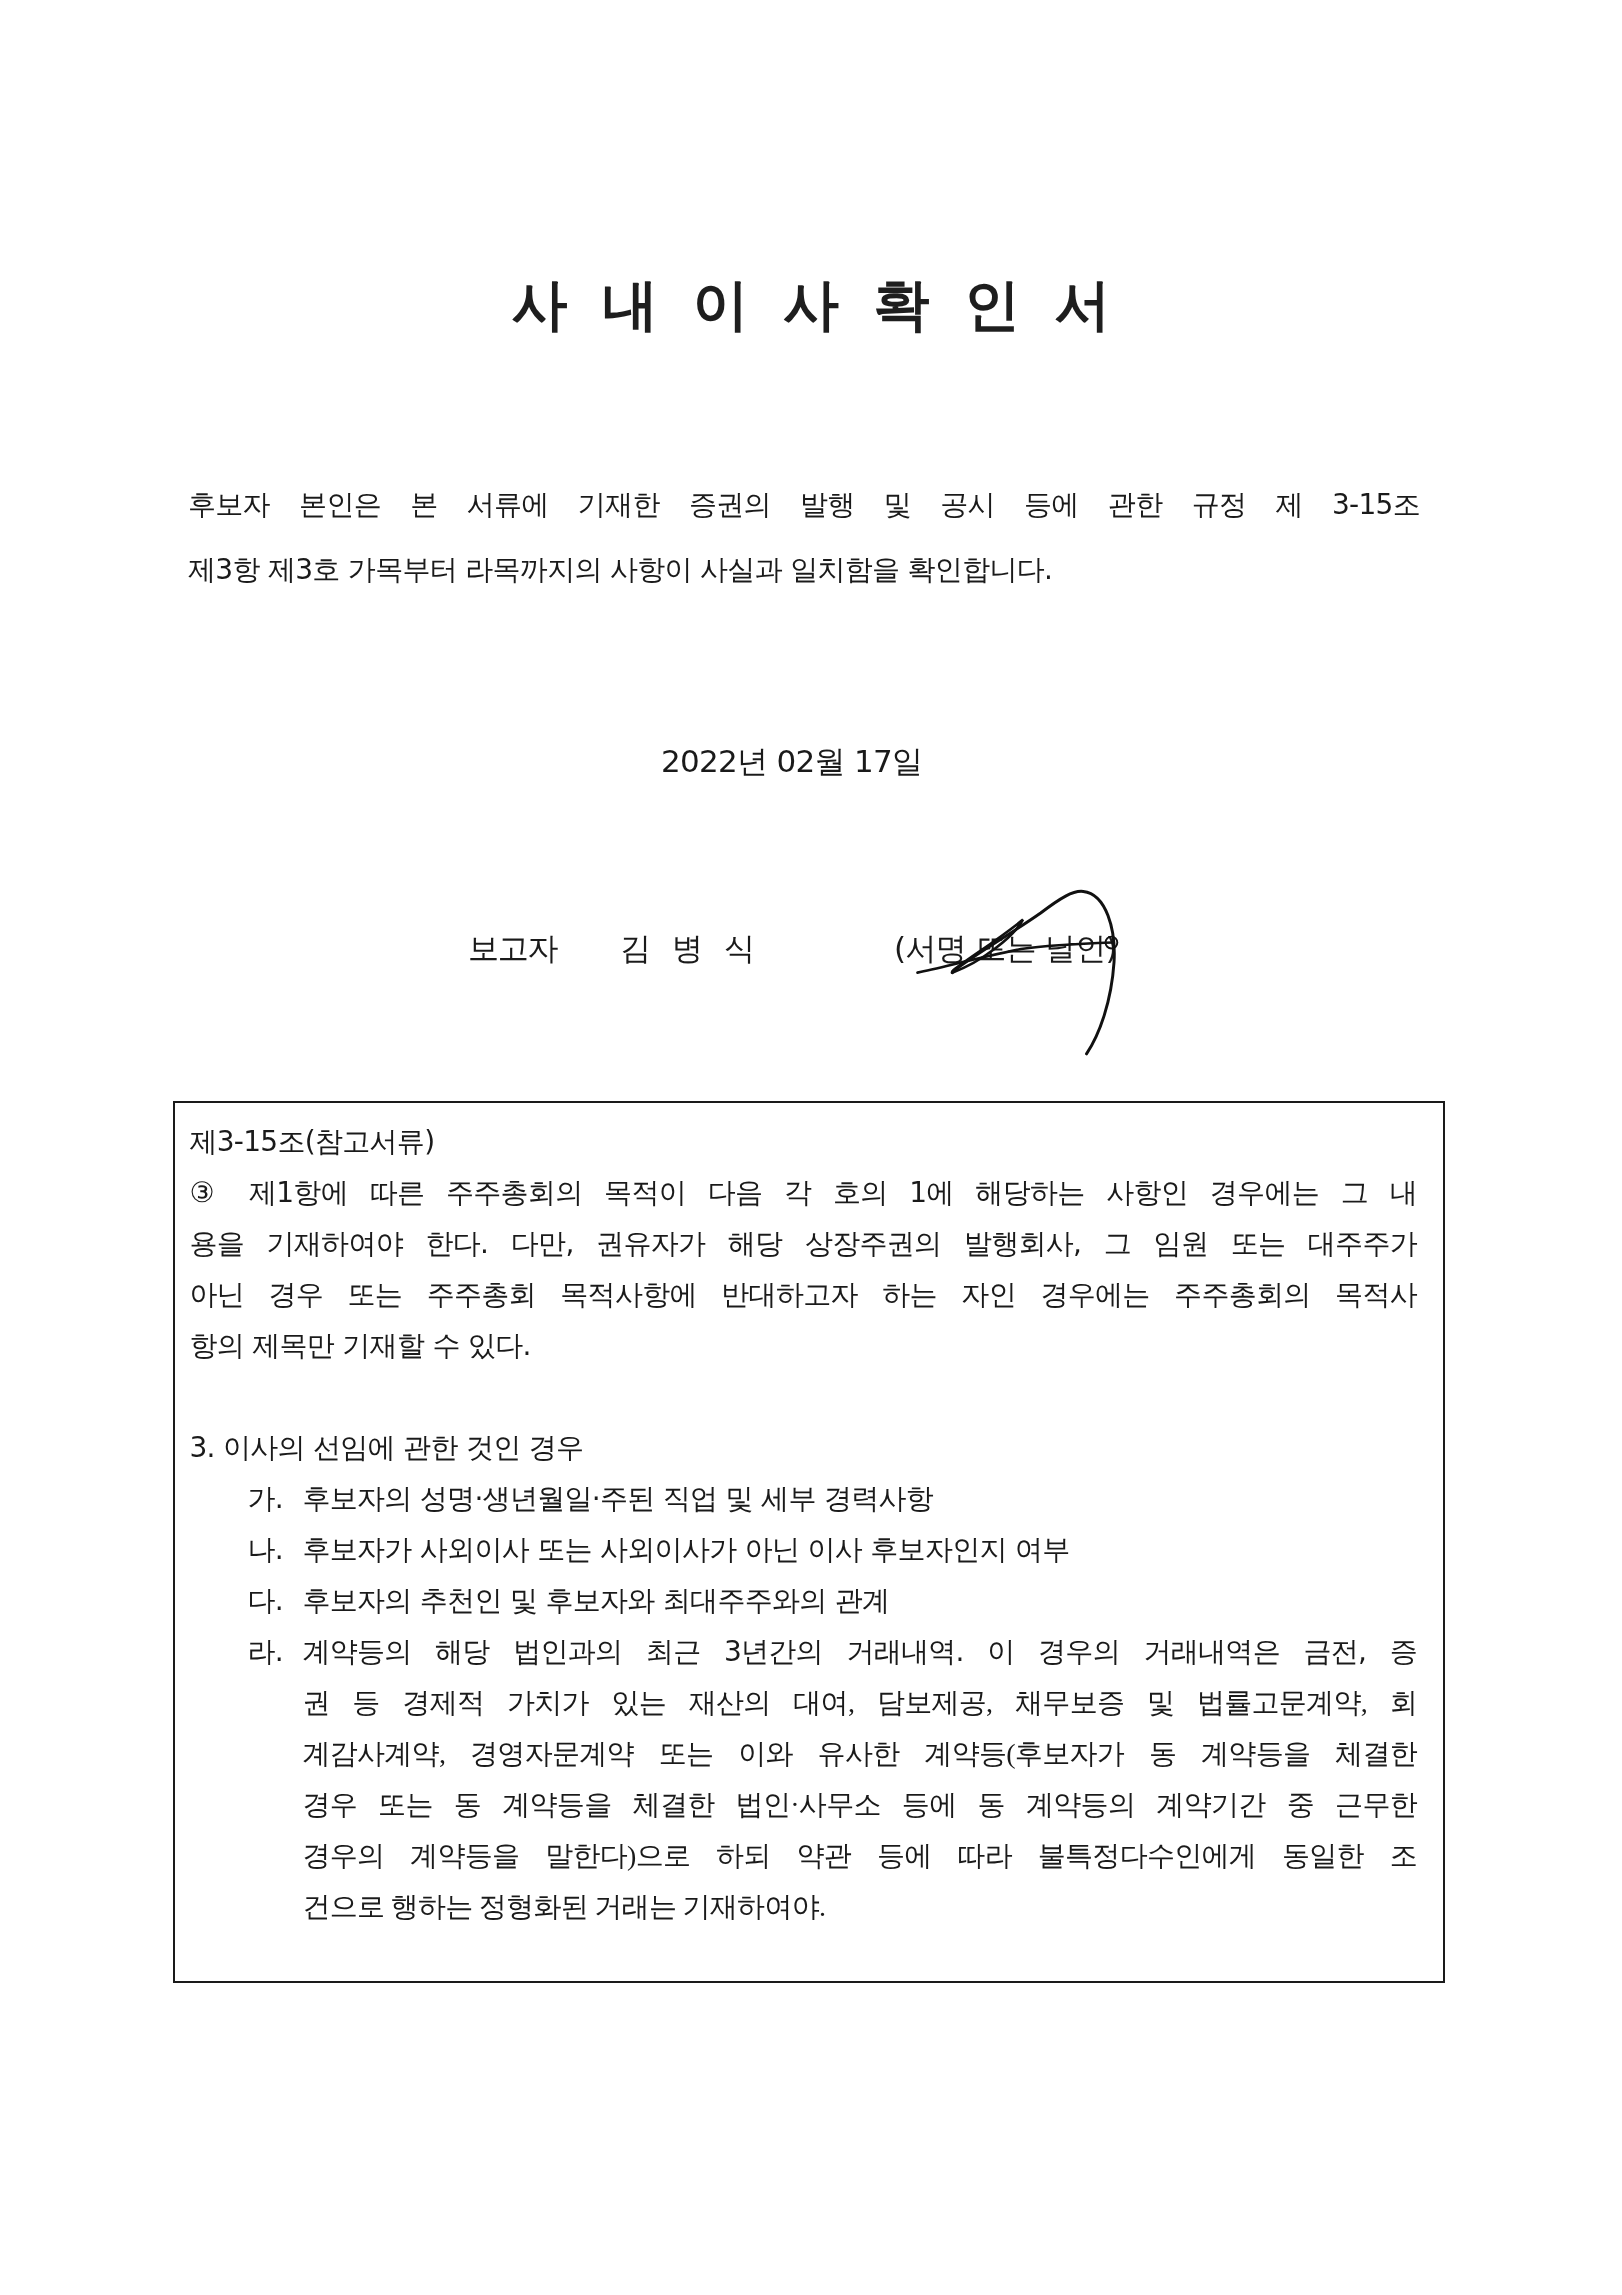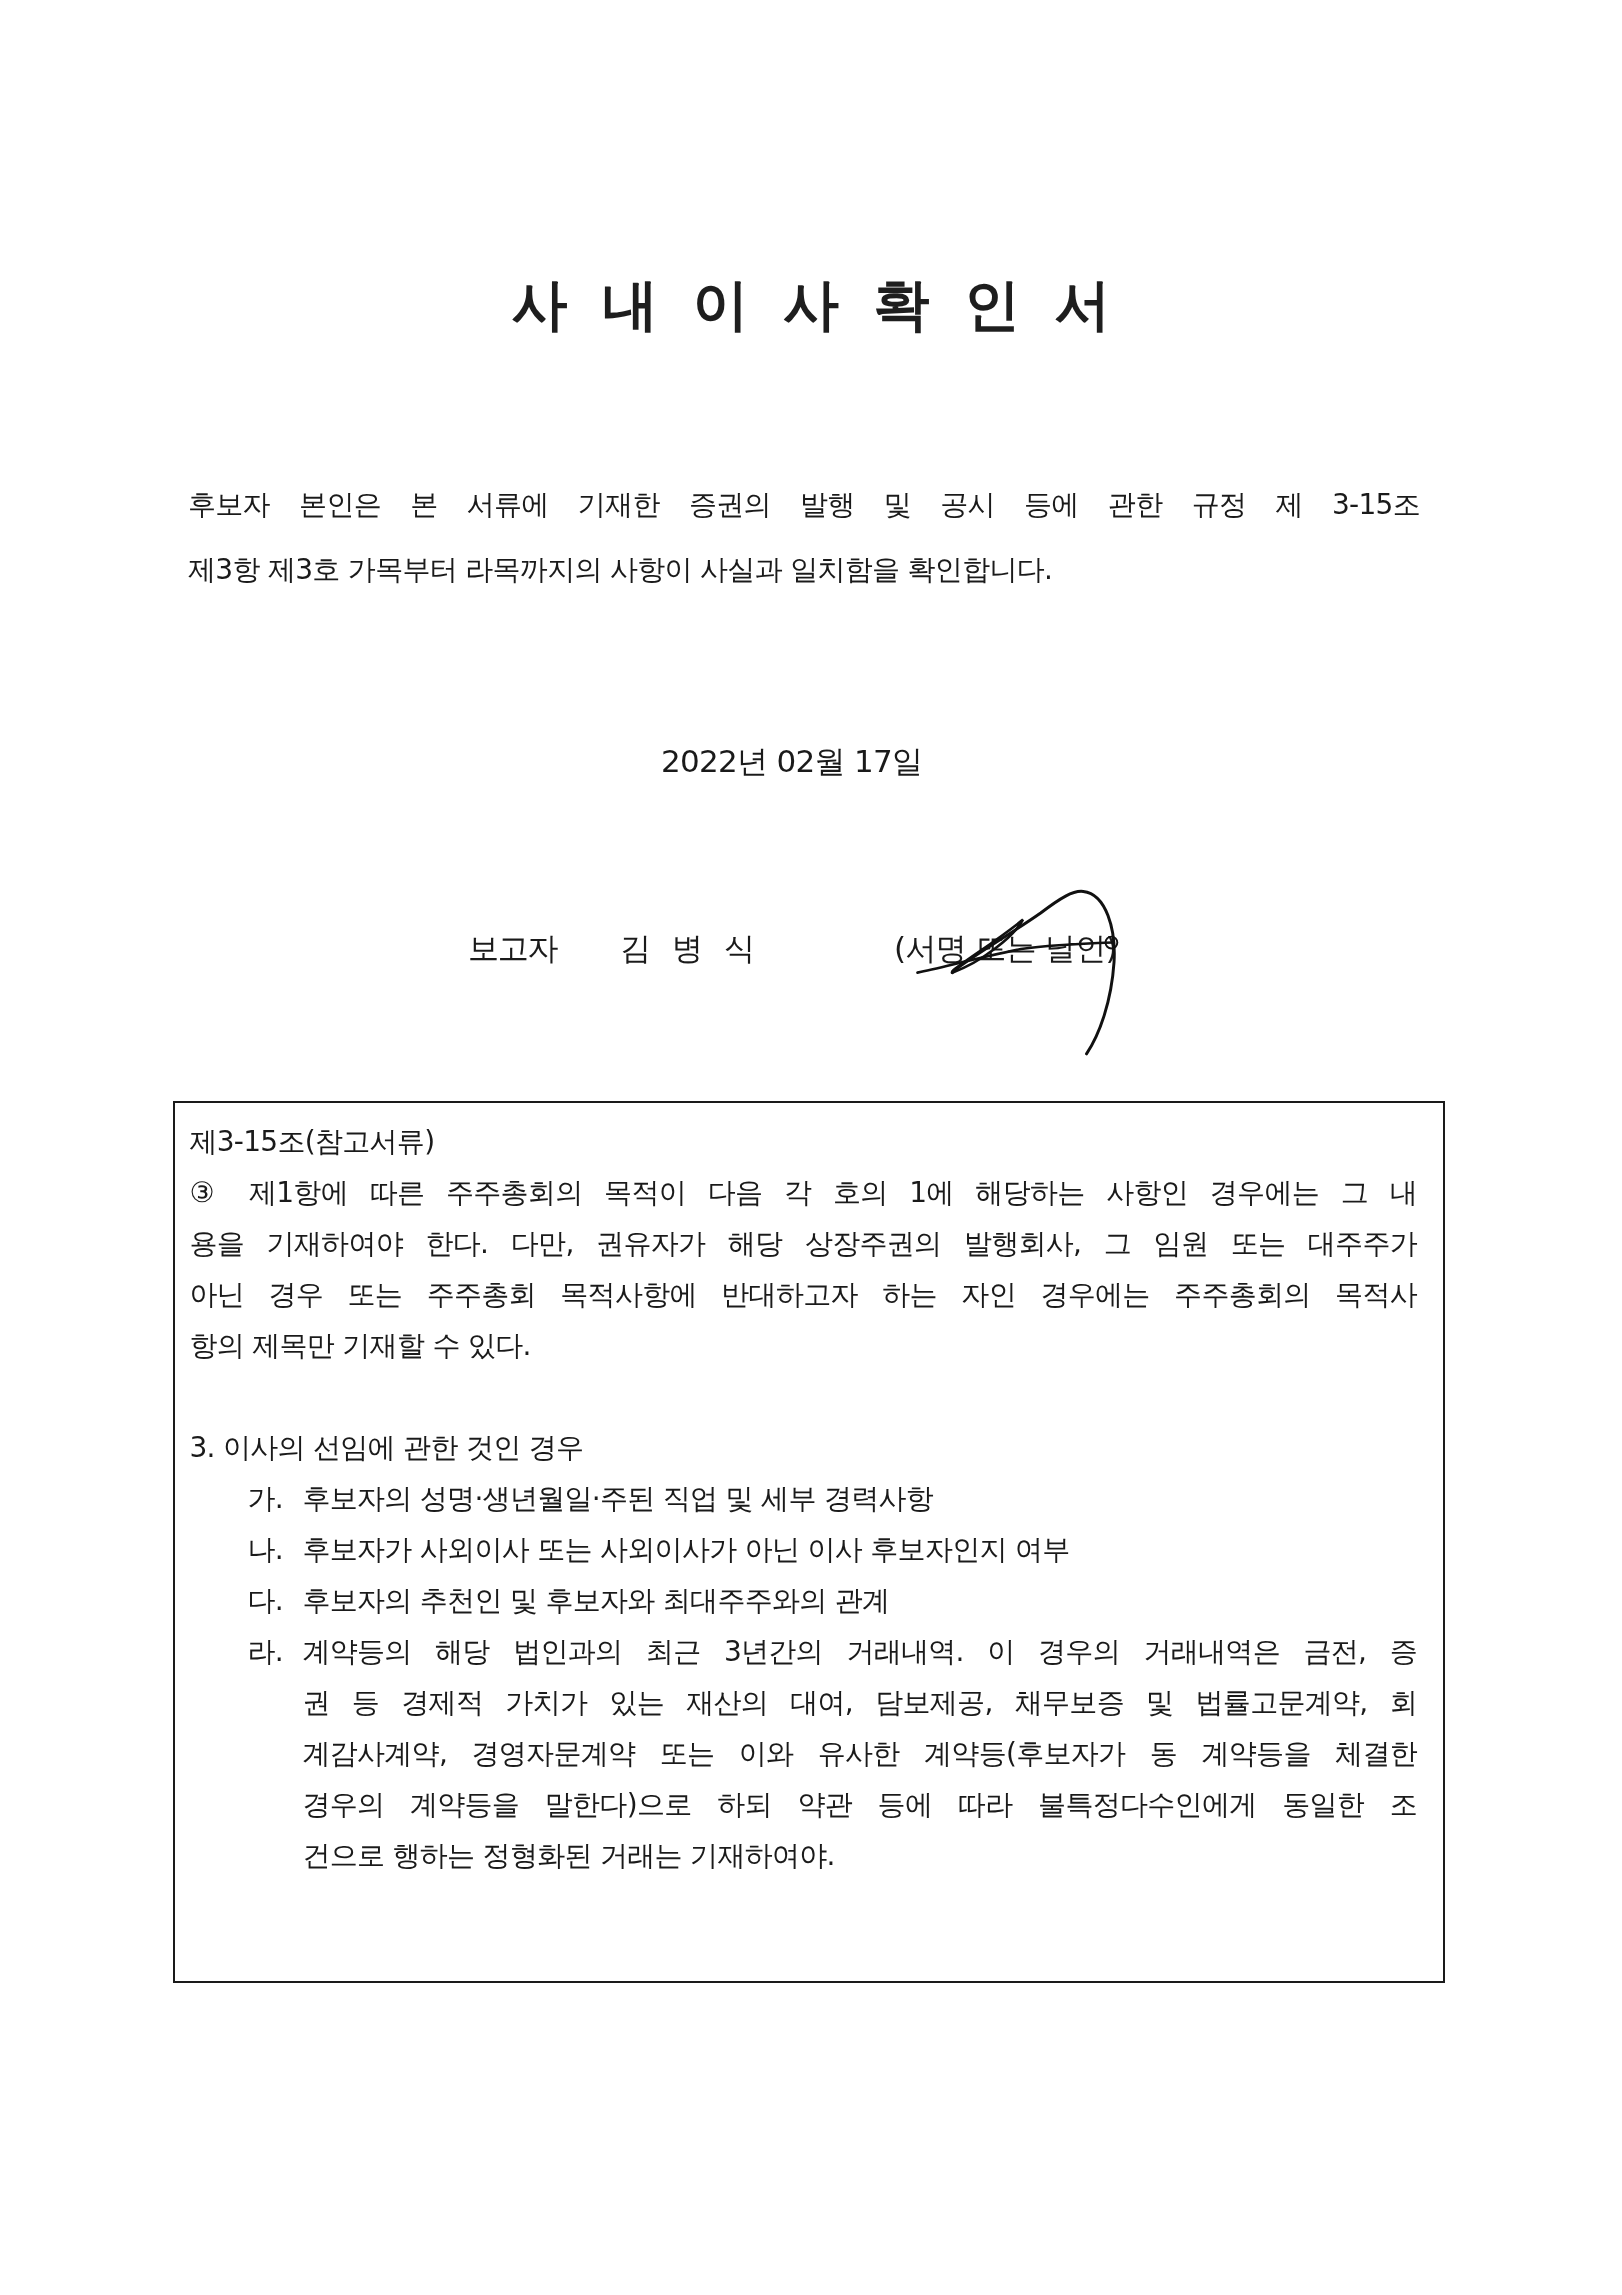--- a/index.html
+++ b/index.html
@@ -56,21 +56,21 @@
     .ref-inner {
       position: absolute; left: 14.4px; top: 13px; right: 26px;
       font-size: 28px; line-height: 51px; letter-spacing: -0.7px;
     }
     .ref-line { display: block; white-space: nowrap; }
     .just { text-align: justify; text-align-last: justify; }
     .left { text-align: left; }
     .blank { height: 51px; }
     .sub { padding-left: 58px; }
     .sub .marker { display: inline-block; width: 55px; }
-    .cont { padding-left: 113px; }
+    .cont { padding-left: 113px; font-family: Liberation Serif, serif; }
   </style>
 </head>
 <body>
 
 <div class="abs title">
   <span>사</span>
   <span>내</span>
   <span>이</span>
   <span>사</span>
   <span>확</span>
@@ -118,17 +118,18 @@
     </span>
     <span class="ref-line sub left">
       <span class="marker">다.</span><span>후보자의 추천인 및 후보자와 최대주주와의 관계</span>
     </span>
     <span class="ref-line sub just" style="display:flex;">
       <span class="marker" style="flex:0 0 55px;">라.</span>
         <span class="just" style="flex:1; display:block;">계약등의 해당 법인과의 최근 3년간의 거래내역. 이 경우의 거래내역은 금전, 증</span>
     </span>
     <span class="ref-line cont just">권 등 경제적 가치가 있는 재산의 대여, 담보제공, 채무보증 및 법률고문계약, 회</span>
     <span class="ref-line cont just">계감사계약, 경영자문계약 또는 이와 유사한 계약등(후보자가 동 계약등을 체결한</span>
+    <span class="ref-line cont just">경우 또는 동 계약등을 체결한 법인·사무소 등에 동 계약등의 계약기간 중 근무한</span>
     <span class="ref-line cont just">경우의 계약등을 말한다)으로 하되 약관 등에 따라 불특정다수인에게 동일한 조</span>
     <span class="ref-line cont left">건으로 행하는 정형화된 거래는 기재하여야.</span>
   </div>
 </div>
 
 
 </body></html>

